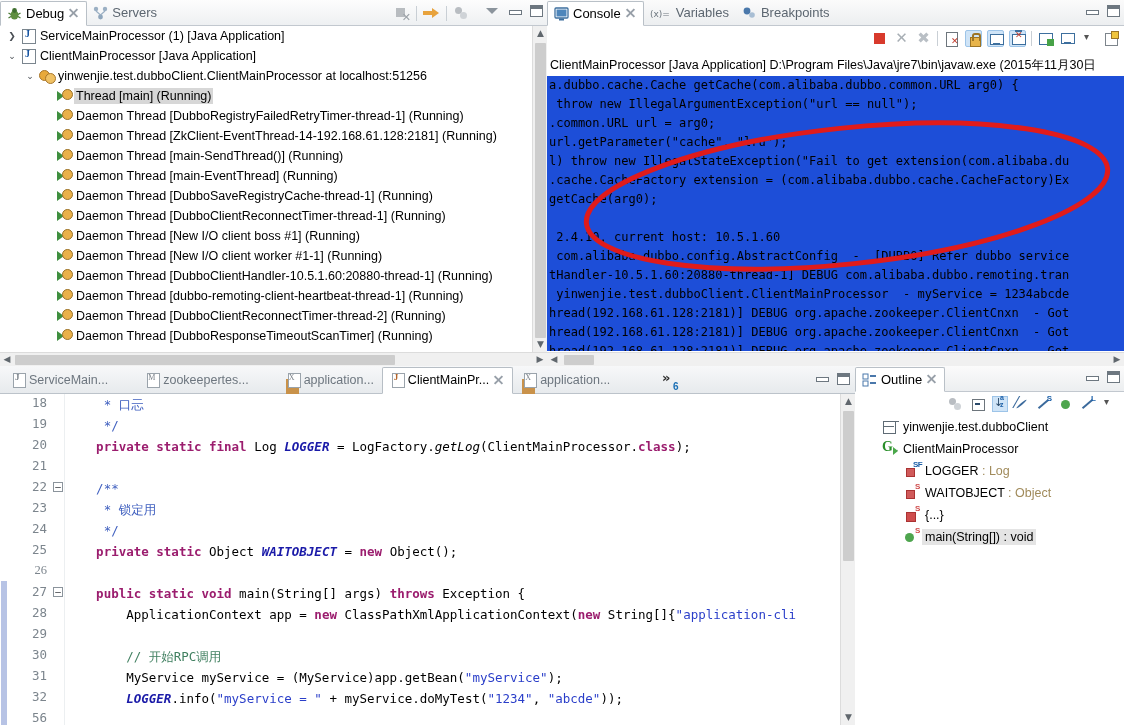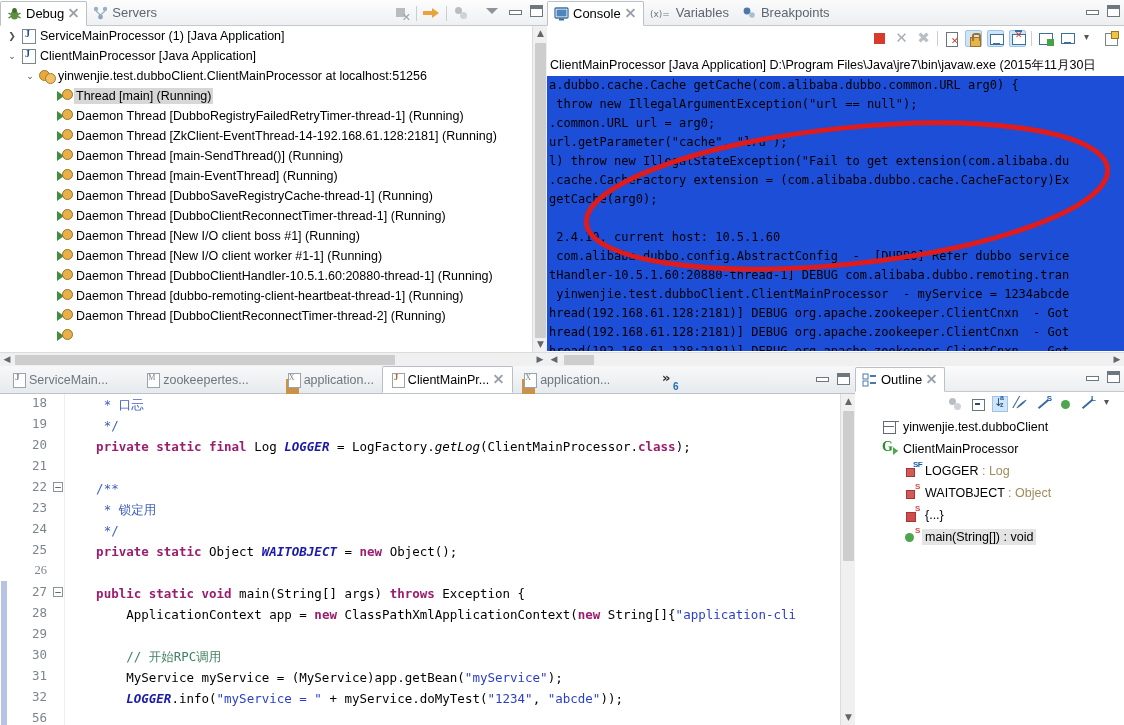--- a/index.html
+++ b/index.html
@@ -145,21 +145,21 @@
     line-height:19px; white-space:pre;
     padding-left:2px;
   }
   #ellipse { position:absolute; left:0; top:76px; width:577px; height:275px; pointer-events:none; }
 
   
   #editor-area { left:0; top:366px; width:855px; height:359px; background:#fff; }
   #editor-area .etabstrip {
     position:relative; height:28px;
     background: linear-gradient(#f7f8f9,#e7eaed);
-    display:flex; align-items:flex-start;
+    display:flex; align-items:center;
     border-bottom:1px solid #bcc3ca;
   }
   .etab { display:flex; align-items:center; gap:4px; height:27px; padding:0 8px; font-size:12.5px; color:#6d767f; white-space:nowrap; }
   .etab.active {
     background:#fff; color:#000;
     border:1px solid #b7bec5; border-bottom:1px solid #fff;
     margin-bottom:-1px; border-radius:2px 2px 0 0;
   }
   .fic { width:13px; height:14px; position:relative; flex:none; }
   .fic::before { content:""; position:absolute; left:1px; top:0; width:11px; height:13px; background:#fff; border:1px solid #9aa3ab; }
@@ -362,20 +362,21 @@
         <div class="trow">
           <span class="ind" style="width: 36px;"></span>
           <span class="twist"></span>
           <span class="ic ic-thread"></span>
           <span class="tl">Daemon Thread [DubboClientReconnectTimer-thread-2] (Running)</span>
         </div>
         <div class="trow">
           <span class="ind" style="width: 36px;"></span>
           <span class="twist"></span>
           <span class="ic ic-thread"></span>
+          <span class="tl">Daemon Thread [DubboResponseTimeoutScanTimer] (Running)</span>
         </div>
       </div>
 
     <div class="vsb">
       <div class="up">▲</div>
       <div class="thumb" style="top:17px;height:295px;"></div>
       <div class="dn">▼</div>
     </div>
     <div class="hsb">
       <div class="lf">◀</div>

